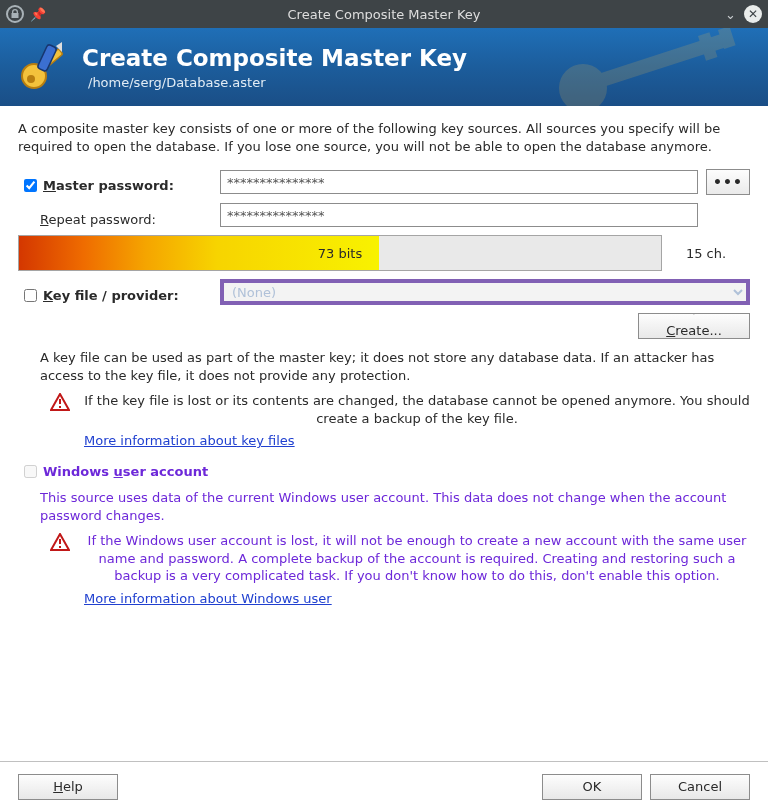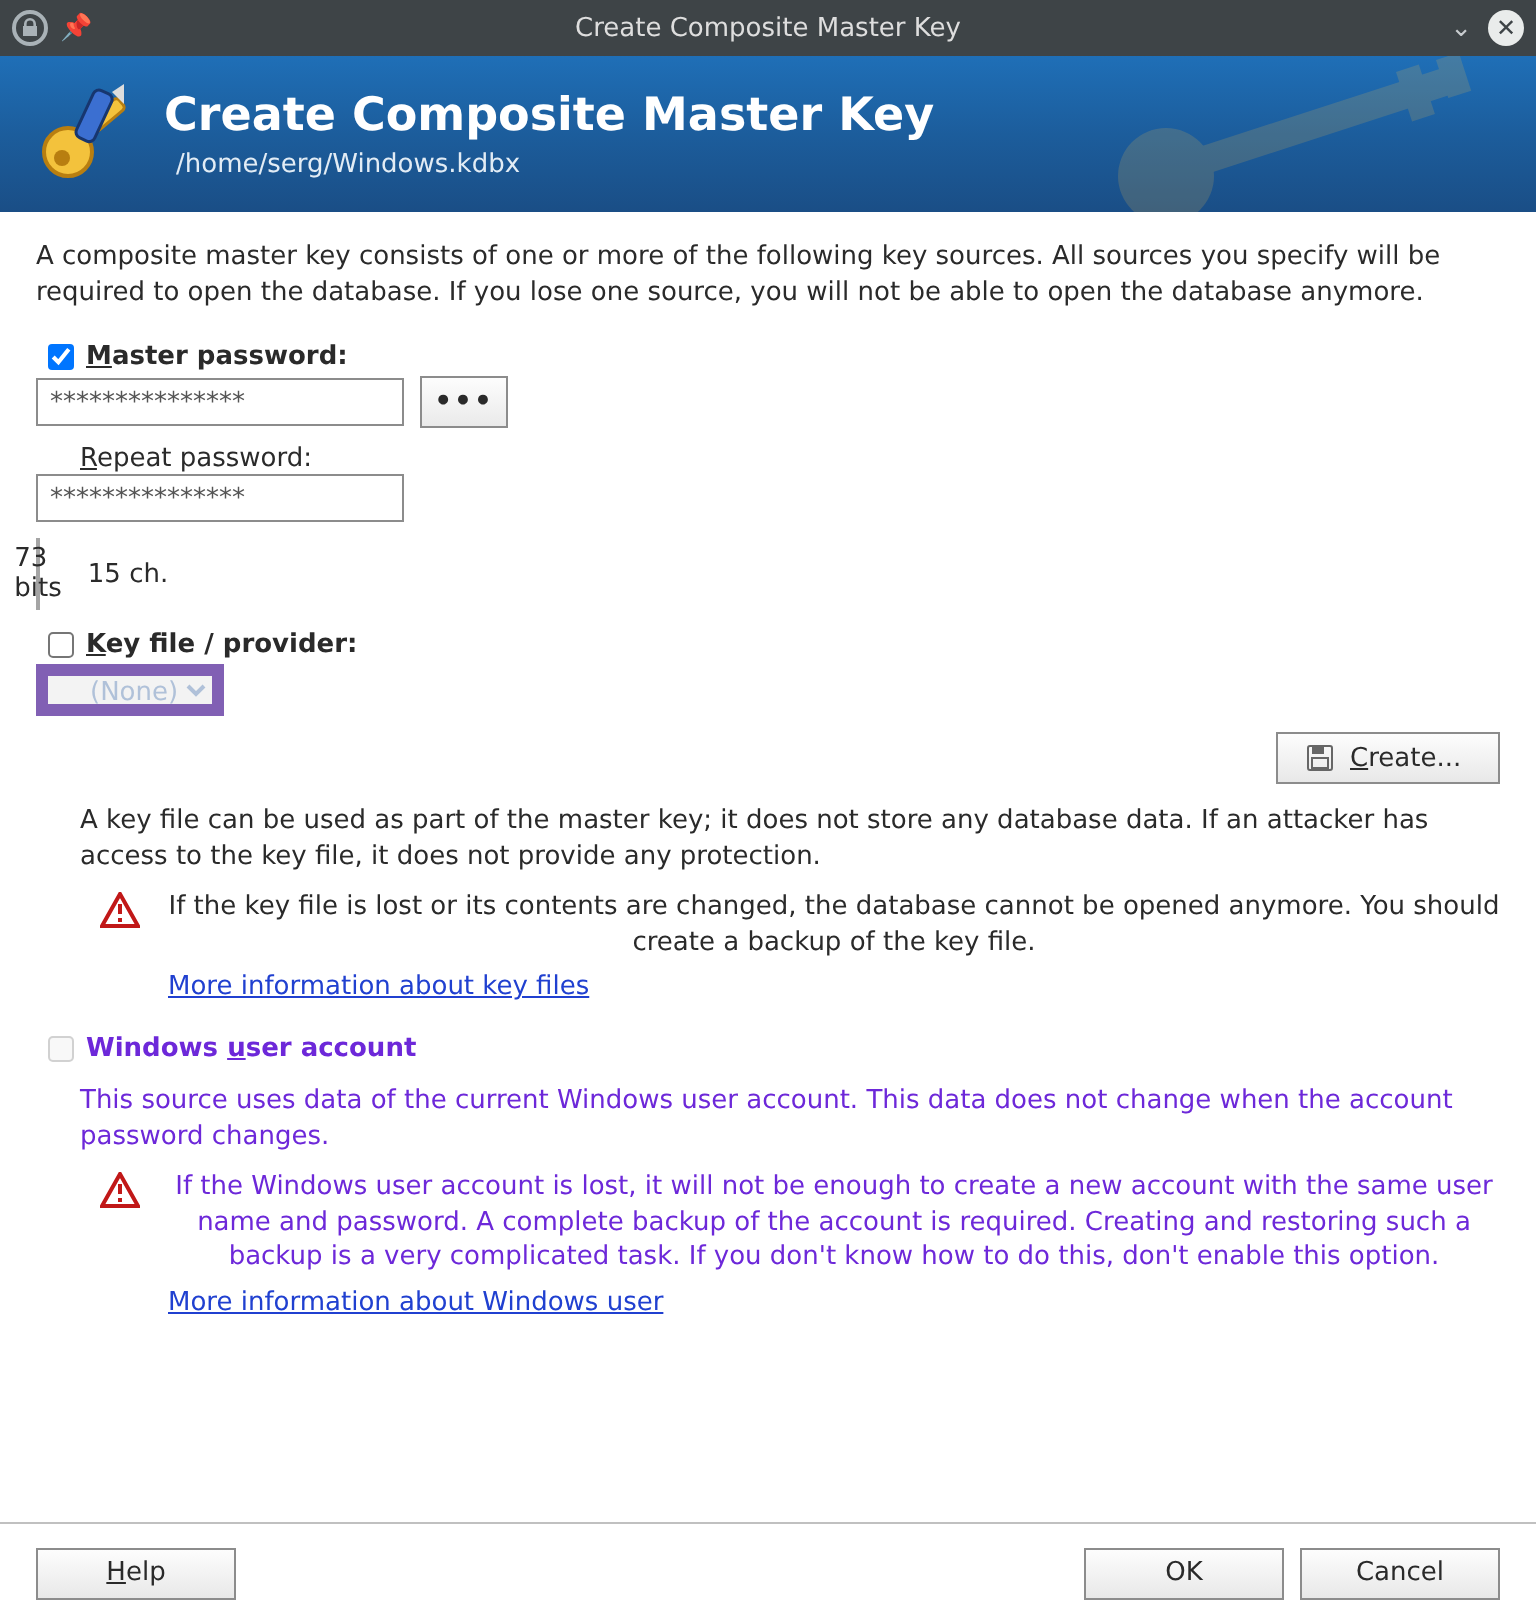--- a/index.html
+++ b/index.html
@@ -56,23 +56,22 @@
   .banner-subtitle { font-size:13px; margin-top:4px; padding-left:6px; color:#e2ecf5;}
   .banner-bgkey { position:absolute; right:-10px; top:-10px; opacity:0.18; }
   .banner-text { display:flex; flex-direction:column; }
   
   .content {
     padding: 14px 18px 0 18px;
   }
   .intro { margin-bottom:6px; line-height:1.35; }
   .subintro { color:#2a2a2a; line-height:1.35; margin-bottom:14px; }
   .form-row {
-    display:flex; align-items:flex-start;
+    display:flex; align-items:flex-end;
     margin-bottom:8px;
-    flex-direction:column;
   }
   .label-col {
     width: 202px;
     display:flex; align-items:center;
     padding-left:2px;
   }
   .label-col.indent { padding-left:22px; }
   .control-col { flex:1; display:flex; align-items:center; }
   .chk {
     width:13px; height:13px; margin-right:6px; flex:0 0 13px;
@@ -111,34 +110,35 @@
     background: linear-gradient(90deg, #d43700 0%, #ef6c00 18%, #f5a400 35%, #f7d400 55%, #f8f200 100%);
   }
   .strength-text {
     position:absolute; left:0; right:0; top:0; bottom:0;
     display:flex; align-items:center; justify-content:center;
     font-size:13px;
   }
   .chcount { width:88px; text-align:center; }
   select.combo {
     width:100%; height:26px;
-    border:6px solid #4c1d95;
+    border:4px solid #4c1d95;
     background:#eeeeee;
     color:#8fa8c9;
     font-family:inherit; font-size:13px;
-    padding-left:17px;
+    padding-left:4px;
   }
   .btn {
     height:26px;
     border:1px solid #8c8c8c;
     background:linear-gradient(#fdfdfd,#e8e8e8);
     padding: 0 14px;
     font-family:inherit; font-size:13px;
     display:flex; align-items:center; gap:8px;
     cursor:default;
+    flex-direction:column;
   }
   .right-btn-row { display:flex; justify-content:flex-end; gap:8px; padding-right:0; margin-top:8px; margin-bottom:10px; }
   .right-btn-row .btn { width:112px; }
   .note { padding-left:22px; color:#2a2a2a; line-height:1.35; margin-bottom:8px; }
   .warn-block { display:flex; padding-left:32px; margin-bottom:6px; line-height:1.35; }
   .warn-block .warn-icon { flex:0 0 24px; margin-right:10px; margin-top:1px;}
   .warn-text { flex:1;text-align:center; }
   .link { color:#2040d0; text-decoration:underline; padding-left:66px; display:inline-block; margin-bottom:14px; cursor:default; }
   .disabled-text { color:#6d28d9; }
   
@@ -189,21 +189,21 @@
         <circle cx="16" cy="34" r="12" fill="#f3c23c" stroke="#b87e10" stroke-width="2"></circle>
         <circle cx="13" cy="37" r="4" fill="#b87e10"></circle>
         <rect x="22" y="22" width="24" height="7" rx="2" transform="rotate(-40 22 22)" fill="#f3c23c" stroke="#b87e10" stroke-width="1.5"></rect>
         <rect x="30" y="2" width="10" height="26" rx="3" transform="rotate(25 30 2)" fill="#3b6fd1" stroke="#17366f" stroke-width="1.5"></rect>
         <polygon points="38,4 44,0 44,10" fill="#ddd"></polygon>
       </g>
     </svg>
   </div>
   <div class="banner-text">
     <div class="banner-title">Create Composite Master Key</div>
-    <div class="banner-subtitle">/home/serg/Windows.kdbx</div>
+    <div class="banner-subtitle">/home/serg/Database.aster</div>
   </div>
 </div>
 
 <div class="content">
   <div class="subintro">A composite master key consists of one or more of the following key sources. All sources you specify will be required to open the database. If you lose one source, you will not be able to open the database anymore.</div>
 
   
   <div class="form-row pw-row">
     <div class="label-col">
       <input type="checkbox" class="chk" checked="" style="">

